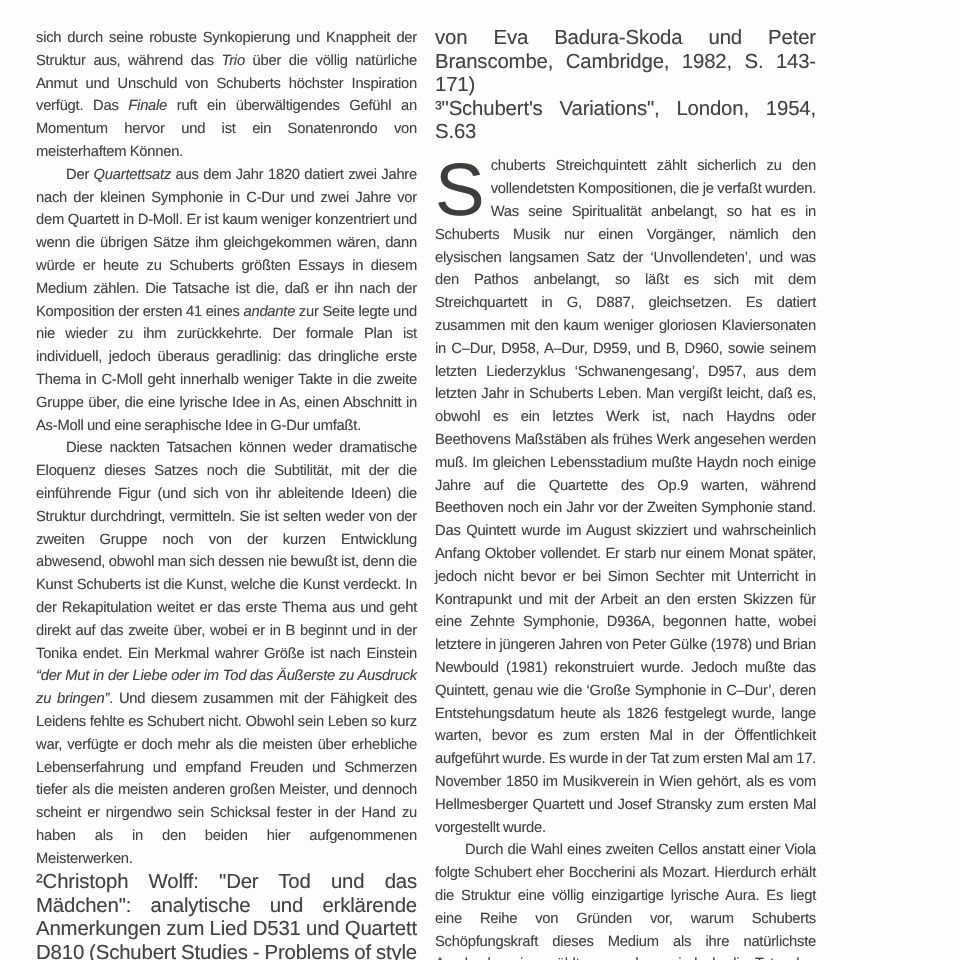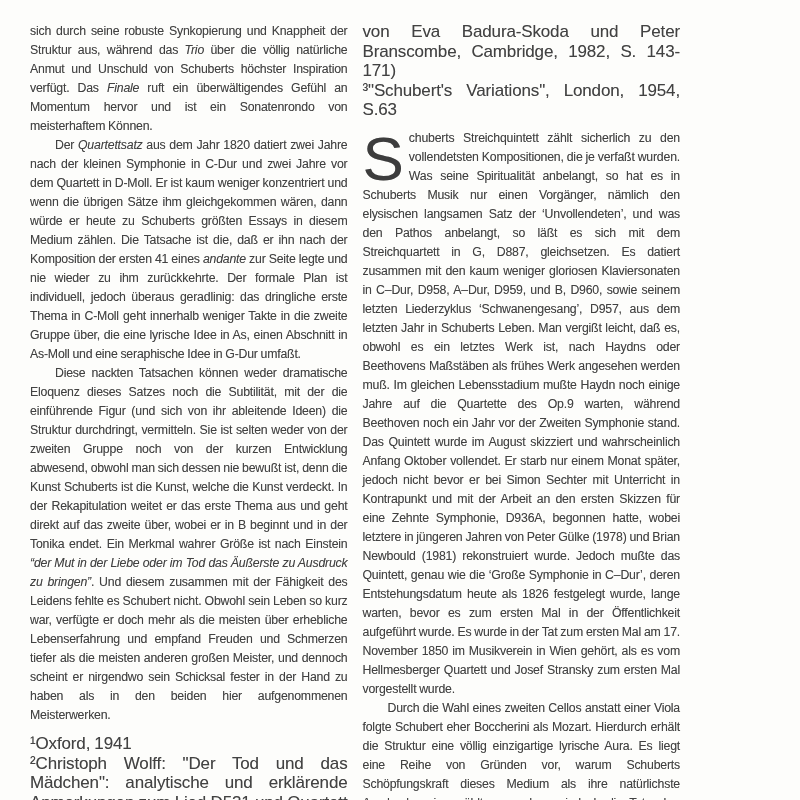--- a/index.html
+++ b/index.html
@@ -56,21 +56,20 @@
   }
 </style>
 </head>
 <body>
 
 <div class="page">
   <div class="column">
       <p class="paragraph"><span>sich durch seine robuste Synkopierung und Knappheit der Struktur aus, während das </span><em>Trio</em><span> über die völlig natürliche Anmut und Unschuld von Schuberts höchster Inspiration verfügt. Das </span><em>Finale</em><span> ruft ein überwältigendes Gefühl an Momentum hervor und ist ein Sonatenrondo von meisterhaftem Können.</span></p>
       <p class="paragraph indent"><span>Der </span><em>Quartettsatz</em><span> aus dem Jahr 1820 datiert zwei Jahre nach der kleinen Symphonie in C-Dur und zwei Jahre vor dem Quartett in D-Moll. Er ist kaum weniger konzentriert und wenn die übrigen Sätze ihm gleichgekommen wären, dann würde er heute zu Schuberts größten Essays in diesem Medium zählen. Die Tatsache ist die, daß er ihn nach der Komposition der ersten 41 eines </span><em>andante</em><span> zur Seite legte und nie wieder zu ihm zurückkehrte. Der formale Plan ist individuell, jedoch überaus geradlinig: das dringliche erste Thema in C-Moll geht innerhalb weniger Takte in die zweite Gruppe über, die eine lyrische Idee in As, einen Abschnitt in As-Moll und eine seraphische Idee in G-Dur umfaßt.</span></p>
       <p class="paragraph indent"><span>Diese nackten Tatsachen können weder dramatische Eloquenz dieses Satzes noch die Subtilität, mit der die einführende Figur (und sich von ihr ableitende Ideen) die Struktur durchdringt, vermitteln. Sie ist selten weder von der zweiten Gruppe noch von der kurzen Entwicklung abwesend, obwohl man sich dessen nie bewußt ist, denn die Kunst Schuberts ist die Kunst, welche die Kunst verdeckt. In der Rekapitulation weitet er das erste Thema aus und geht direkt auf das zweite über, wobei er in B beginnt und in der Tonika endet. Ein Merkmal wahrer Größe ist nach Einstein </span><em>“der Mut in der Liebe oder im Tod das Äußerste zu Ausdruck zu bringen”</em><span>. Und diesem zusammen mit der Fähigkeit des Leidens fehlte es Schubert nicht. Obwohl sein Leben so kurz war, verfügte er doch mehr als die meisten über erhebliche Lebenserfahrung und empfand Freuden und Schmerzen tiefer als die meisten anderen großen Meister, und dennoch scheint er nirgendwo sein Schicksal fester in der Hand zu haben als in den beiden hier aufgenommenen Meisterwerken.</span></p>
-      <p class="footnote fn-first"><span>¹Oxford, 1941</span></p>
       <p class="footnote"><span>²Christoph Wolff: "Der Tod und das Mädchen": analytische und erklärende Anmerkungen zum Lied D531 und Quartett D810 (Schubert Studies - Problems of style and chronology, herausgegeben</span></p>
     </div>
   <div class="column">
       <p class="footnote"><span>von Eva Badura-Skoda und Peter Branscombe, Cambridge, 1982, S. 143-171)</span></p>
       <p class="footnote"><span>³"Schubert's Variations", London, 1954, S.63</span></p>
       <p class="paragraph gap-before"><span class="dropcap">S</span><span>chuberts Streichquintett zählt sicherlich zu den vollendetsten Kompositionen, die je verfaßt wurden. Was seine Spiritualität anbelangt, so hat es in Schuberts Musik nur einen Vorgänger, nämlich den elysischen langsamen Satz der ‘Unvollendeten’, und was den Pathos anbelangt, so läßt es sich mit dem Streichquartett in G, D887, gleichsetzen. Es datiert zusammen mit den kaum weniger gloriosen Klaviersonaten in C–Dur, D958, A–Dur, D959, und B, D960, sowie seinem letzten Liederzyklus ‘Schwanengesang’, D957, aus dem letzten Jahr in Schuberts Leben. Man vergißt leicht, daß es, obwohl es ein letztes Werk ist, nach Haydns oder Beethovens Maßstäben als frühes Werk angesehen werden muß. Im gleichen Lebensstadium mußte Haydn noch einige Jahre auf die Quartette des Op.9 warten, während Beethoven noch ein Jahr vor der Zweiten Symphonie stand. Das Quintett wurde im August skizziert und wahrscheinlich Anfang Oktober vollendet. Er starb nur einem Monat später, jedoch nicht bevor er bei Simon Sechter mit Unterricht in Kontrapunkt und mit der Arbeit an den ersten Skizzen für eine Zehnte Symphonie, D936A, begonnen hatte, wobei letztere in jüngeren Jahren von Peter Gülke (1978) und Brian Newbould (1981) rekonstruiert wurde. Jedoch mußte das Quintett, genau wie die ‘Große Symphonie in C–Dur’, deren Entstehungsdatum heute als 1826 festgelegt wurde, lange warten, bevor es zum ersten Mal in der Öffentlichkeit aufgeführt wurde. Es wurde in der Tat zum ersten Mal am 17. November 1850 im Musikverein in Wien gehört, als es vom Hellmesberger Quartett und Josef Stransky zum ersten Mal vorgestellt wurde.</span></p>
       <p class="paragraph indent"><span>Durch die Wahl eines zweiten Cellos anstatt einer Viola folgte Schubert eher Boccherini als Mozart. Hierdurch erhält die Struktur eine völlig einzigartige lyrische Aura. Es liegt eine Reihe von Gründen vor, warum Schuberts Schöpfungskraft dieses Medium als ihre natürlichste Ausdrucksweise wählte, von denen jedoch die Tatsache, daß, wie Peter Gülke es ausdrückt, Schubert den Tonumfang des Tenors als eine Art Brunnen musikalischer Schöpfungskraft sieht, eine führende Stellung einnimmt, denn hier singt die melodische Stimme am</span></p>
     </div>
 </div>
 

